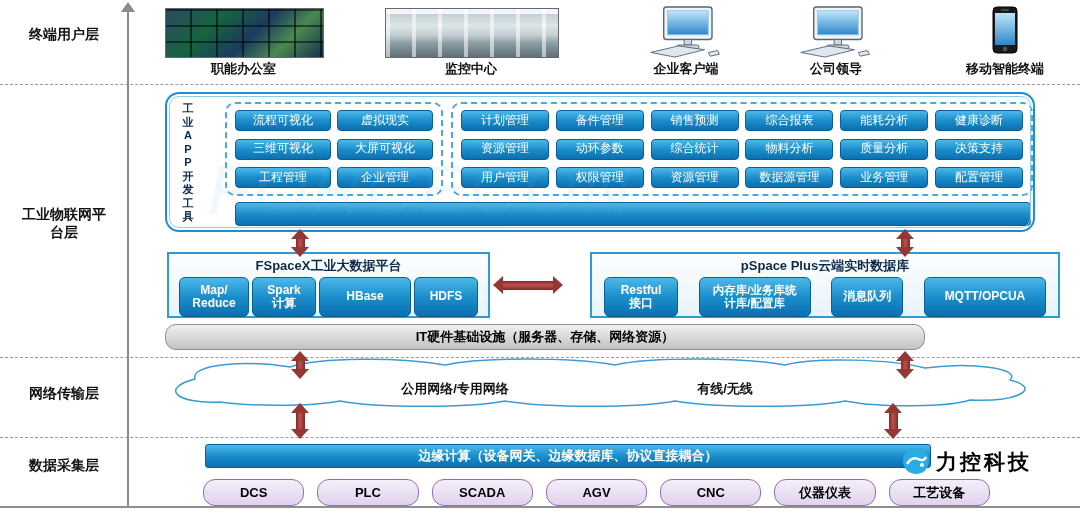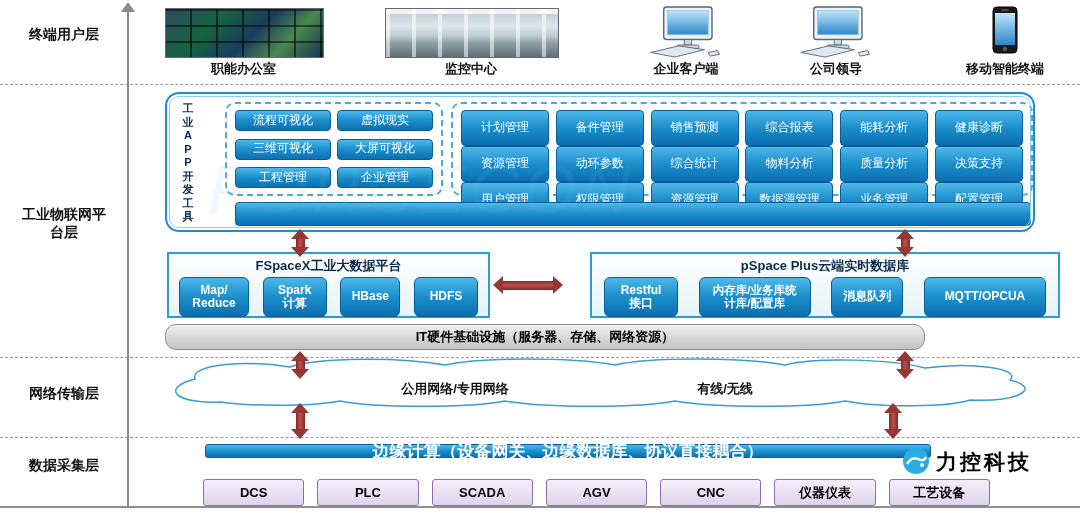--- a/index.html
+++ b/index.html
@@ -39,21 +39,21 @@
     color:#0b2a4a;white-space:pre-line;line-height:13.5px;text-align:center;}
   .dgroup{position:absolute;border:2px dashed #4aa8dc;border-radius:10px;box-sizing:border-box;
     display:flex;flex-direction:column;justify-content:space-between;padding:6px 8px;}
   #g1{left:58px;top:8px;width:218px;height:94px;}
   #g2{left:284px;top:8px;width:582px;height:94px;}
   .brow{display:flex;justify-content:space-between;}
   .bbtn{background:linear-gradient(180deg,#4db8ea 0%,#1b8ecb 50%,#0c6fb0 100%);
     border:1px solid #0a5d96;border-radius:4px;color:#fff;font-size:12px;line-height:1.12;
     display:flex;align-items:center;justify-content:center;text-align:center;box-sizing:border-box;}
   .g1btn{width:96px;height:21px;}
-  .g2btn{width:88px;height:36px;}
+  .g2btn{width:88px;height:21px;}
   .devbar{position:absolute;left:68px;top:108px;width:796px;height:24px;border-radius:4px;
     background:linear-gradient(180deg,#4db8ea 0%,#1b8ecb 50%,#0c6fb0 100%);border:1px solid #0a5d96;box-sizing:border-box;}
   .devbar span{position:absolute;top:0;height:100%;display:flex;align-items:center;color:#fff;font-size:12.5px;font-weight:bold;margin-top:40px;}
   .devbar .dl{left:14px;}
   .devbar .dr{left:58%;transform:translateX(-50%);}
 
   
   .varrow{position:absolute;width:9px;background:linear-gradient(90deg,#7e2a28,#c0504d 45%,#7e2a28);}
   .varrow::before{content:"";position:absolute;left:-5px;top:-9px;width:0;height:0;
     border-left:9.5px solid transparent;border-right:9.5px solid transparent;border-bottom:10px solid #953734;}
@@ -71,26 +71,26 @@
   .ptitle{font-size:13px;font-weight:bold;color:#0b2a4a;text-align:center;margin-top:3px;}
   .prow{display:flex;justify-content:space-between;padding:0 10px;margin-top:2px;}
   .pbtn{height:40px;border-radius:6px;font-weight:bold;}
 
   .itbar{position:absolute;left:165px;top:324px;width:760px;height:26px;box-sizing:border-box;
     background:linear-gradient(180deg,#f0f0f0,#c2c2c2);border:1px solid #8e8e8e;border-radius:11px;
     display:flex;align-items:center;justify-content:center;font-size:13px;font-weight:bold;color:#000;}
 
   .cloudtext{position:absolute;top:380px;font-size:13px;font-weight:bold;text-align:center;}
 
-  .edgebar{position:absolute;left:205px;top:444px;width:726px;height:14px;box-sizing:border-box;
+  .edgebar{position:absolute;left:205px;top:444px;width:726px;height:24px;box-sizing:border-box;
     background:linear-gradient(180deg,#4db8ea 0%,#1b8ecb 50%,#0c6fb0 100%);border:1px solid #0a5d96;border-radius:3px;
-    display:flex;align-items:center;justify-content:center;color:#fff;font-size:17px;font-weight:bold;}
+    display:flex;align-items:center;justify-content:center;color:#fff;font-size:13px;font-weight:bold;}
 
   .devices{position:absolute;left:203px;top:479px;width:787px;height:27px;display:flex;gap:13px;}
-  .dev{flex:1;background:linear-gradient(180deg,#f5eefa,#e0d3ee);border:1px solid #8f6db3;border-radius:3px;
+  .dev{flex:1;background:linear-gradient(180deg,#f5eefa,#e0d3ee);border:1px solid #8f6db3;border-radius:12px;
     display:flex;align-items:center;justify-content:center;font-size:13px;font-weight:bold;color:#000;box-sizing:border-box;}
 
   .brandtext{position:absolute;left:936px;top:448px;font-size:21px;font-weight:bold;letter-spacing:3px;color:#000;}
   .watermark{position:absolute;left:208px;top:150px;font-size:69px;font-weight:normal;font-style:italic;
     color:rgba(90,185,235,0.10);pointer-events:none;letter-spacing:4px;}
 </style>
 </head>
 <body>
 
 <div class="stage">
@@ -203,21 +203,21 @@
     </div>
   </div>
 
   <div class="pbox" style="left:167px;top:252px;width:323px;height:66px">
     <div class="ptitle">FSpaceX工业大数据平台</div>
     <div class="prow">
       <div class="bbtn pbtn pre" style="width:70px">Map/
 Reduce</div>
       <div class="bbtn pbtn pre" style="width:64px">Spark
 计算</div>
-      <div class="bbtn pbtn" style="width:60px">HBase</div>
+      <div class="bbtn pbtn" style="width:92px">HBase</div>
       <div class="bbtn pbtn" style="width:64px">HDFS</div>
     </div>
   </div>
 
   <div class="pbox" style="left:590px;top:252px;width:470px;height:66px">
     <div class="ptitle">pSpace Plus云端实时数据库</div>
     <div class="prow" style="padding:0 12px">
       <div class="bbtn pbtn pre" style="width:74px">Restful
 接口</div>
       <div class="bbtn pbtn pre" style="width:112px;font-size:11.5px">内存库/业务库统

